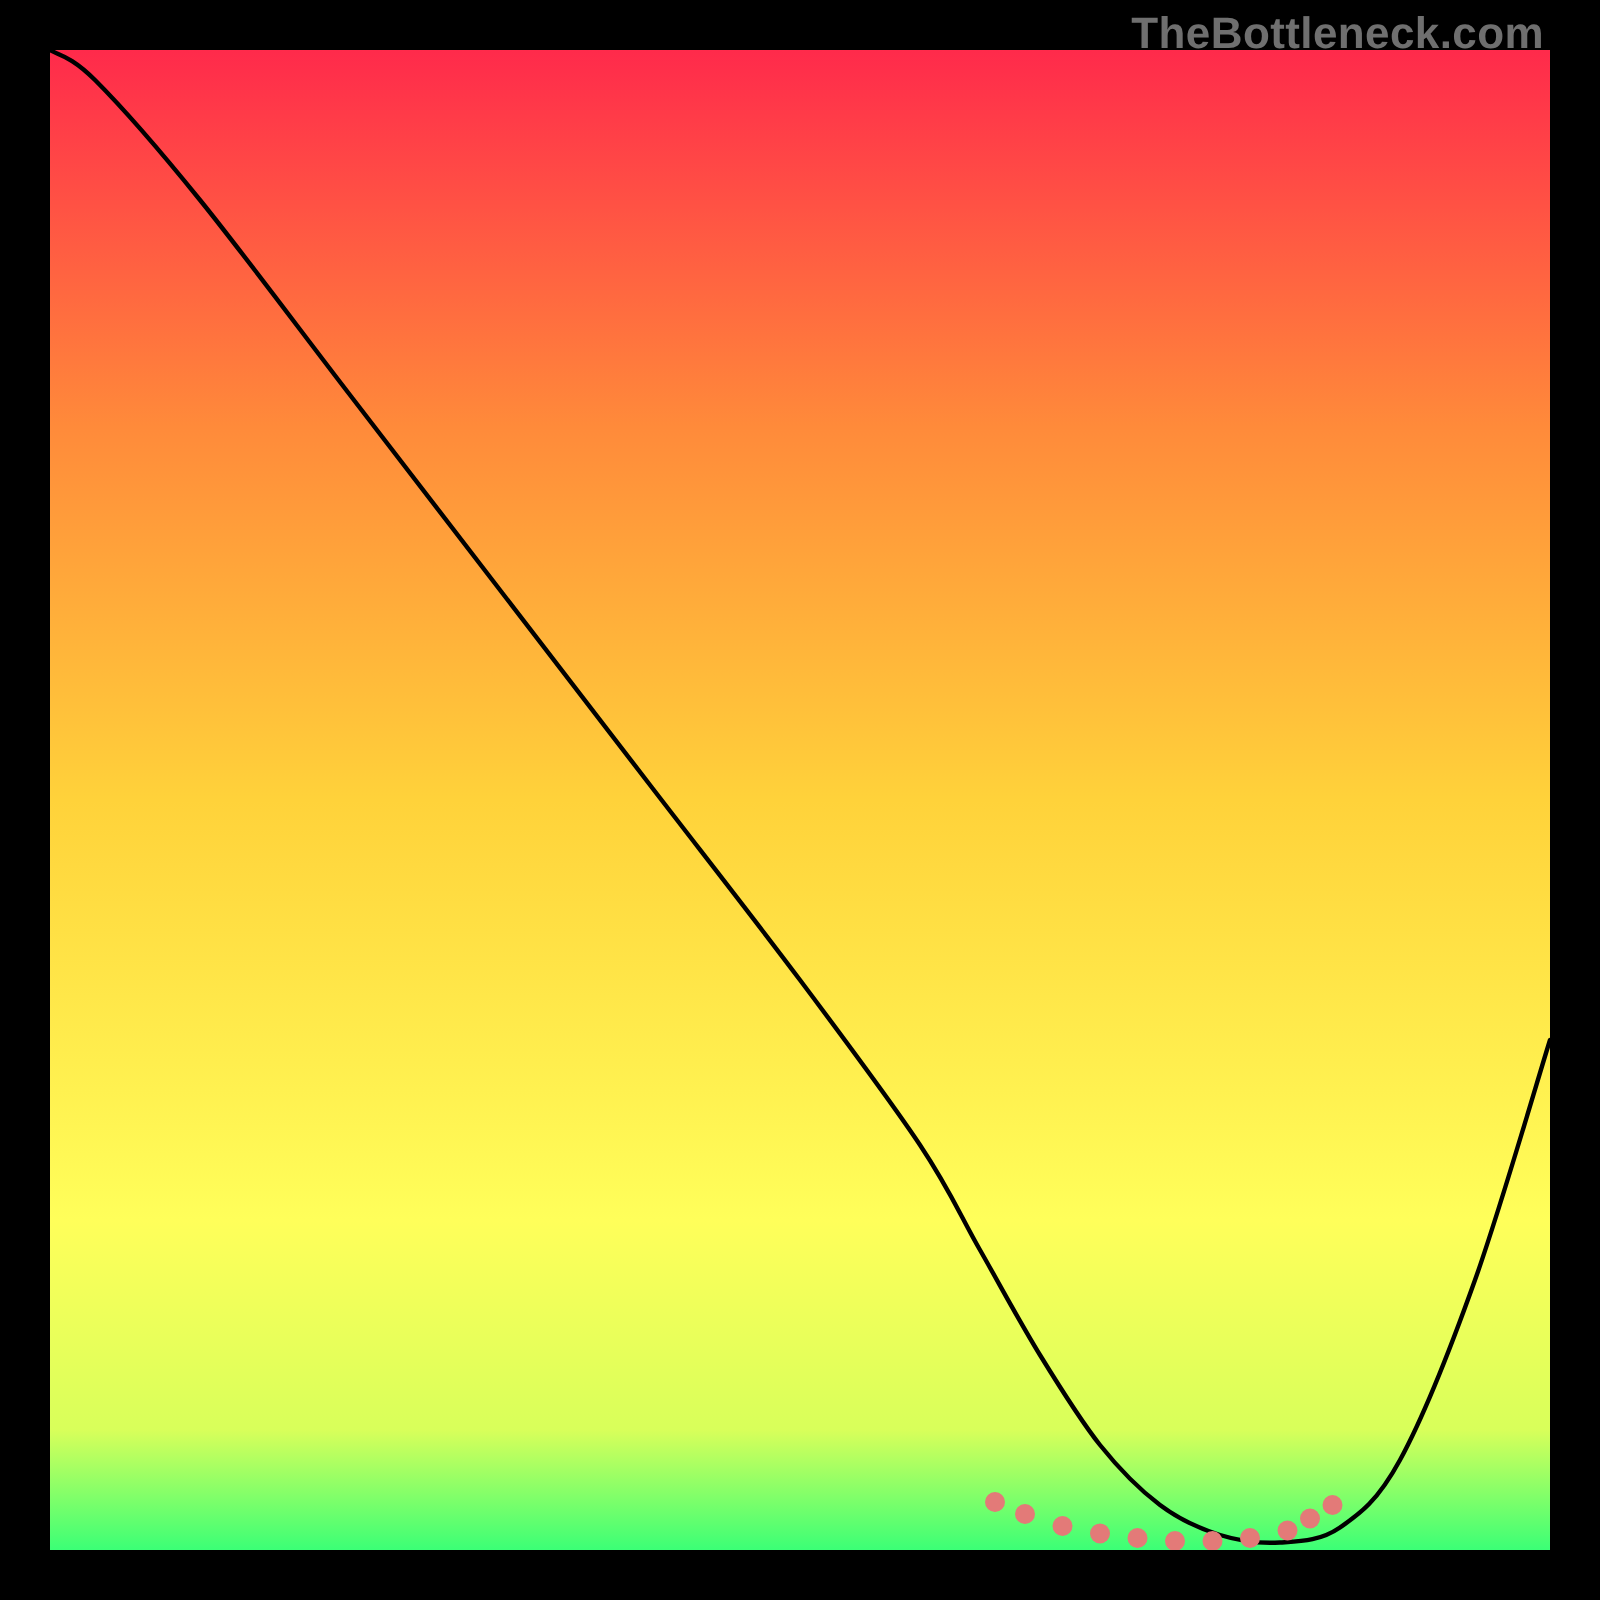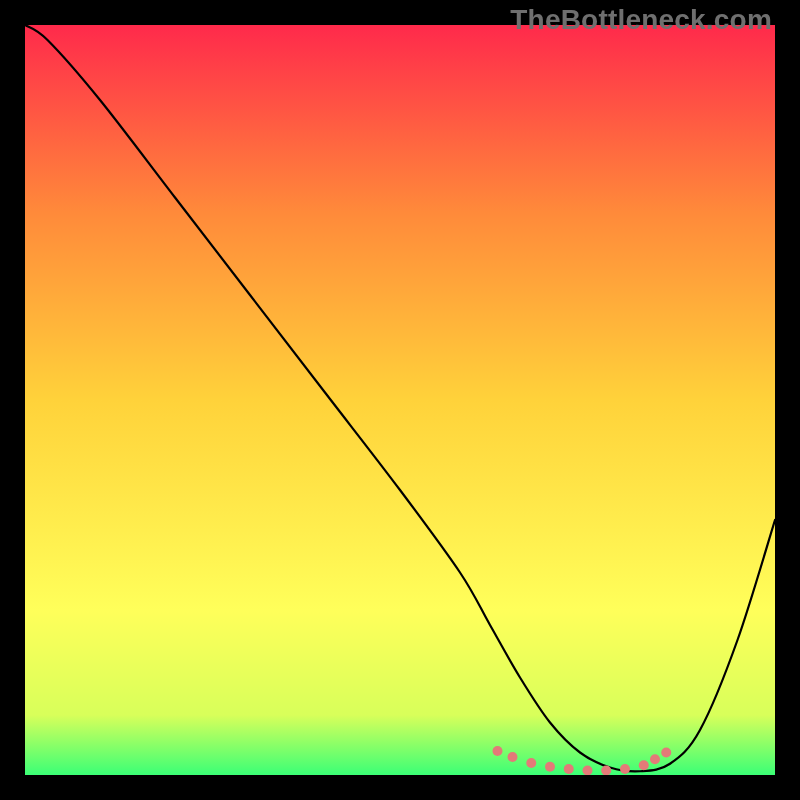--- a/index.html
+++ b/index.html
@@ -32,21 +32,21 @@
   }
   .curve {
     position: absolute;
     inset: 0;
   }
   .watermark {
     position: absolute;
     top: 4px;
     right: 28px;
     font-family: Arial, Helvetica, sans-serif;
-    font-size: 28px;
+    font-size: 22px;
     font-weight: bold;
     color: #6f6f6f;
     letter-spacing: 0.2px;
   }
 </style>
 </head>
 <body>
 
 <div class="frame">
 

